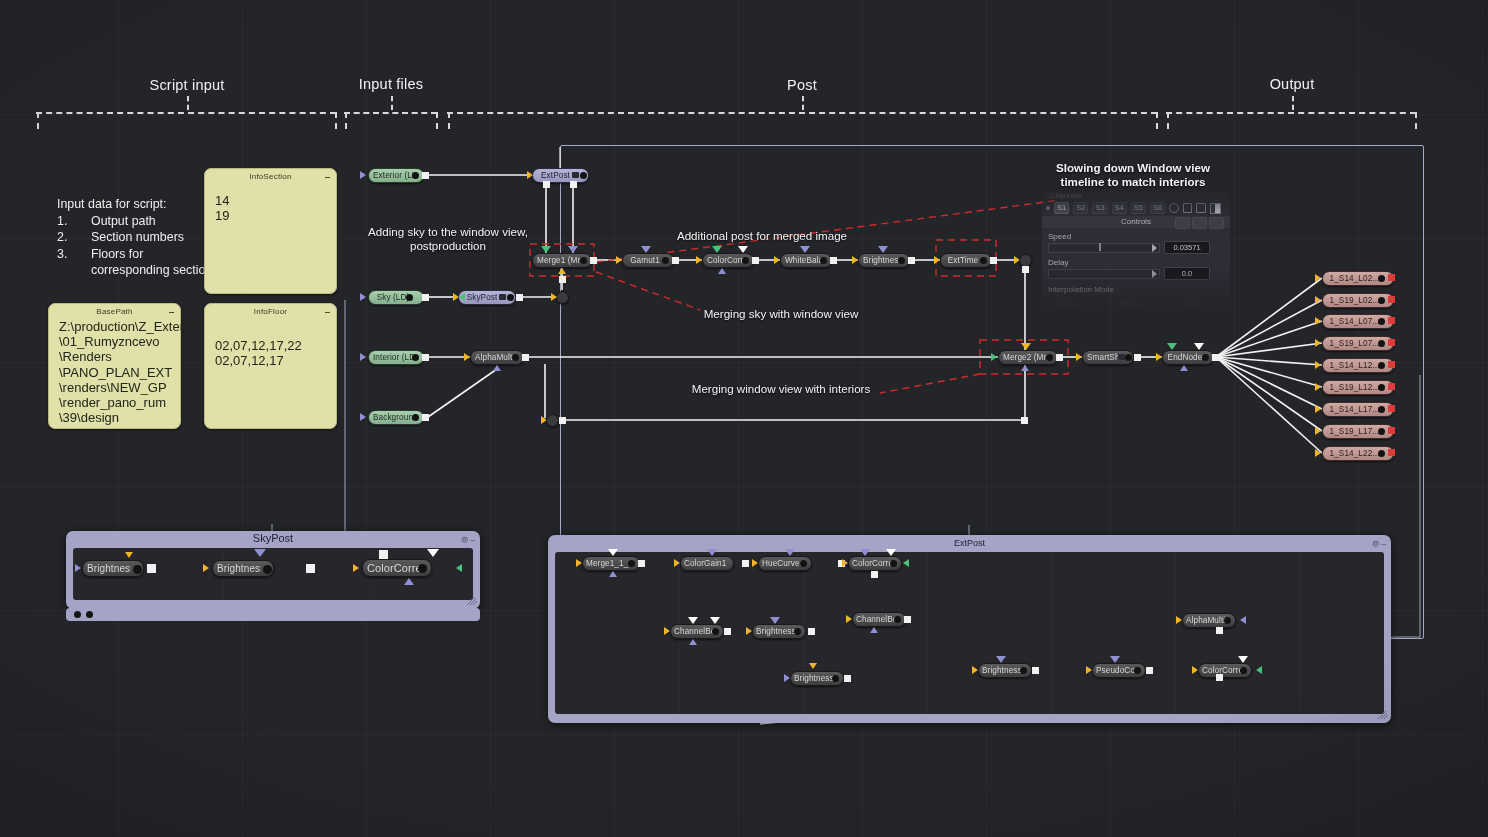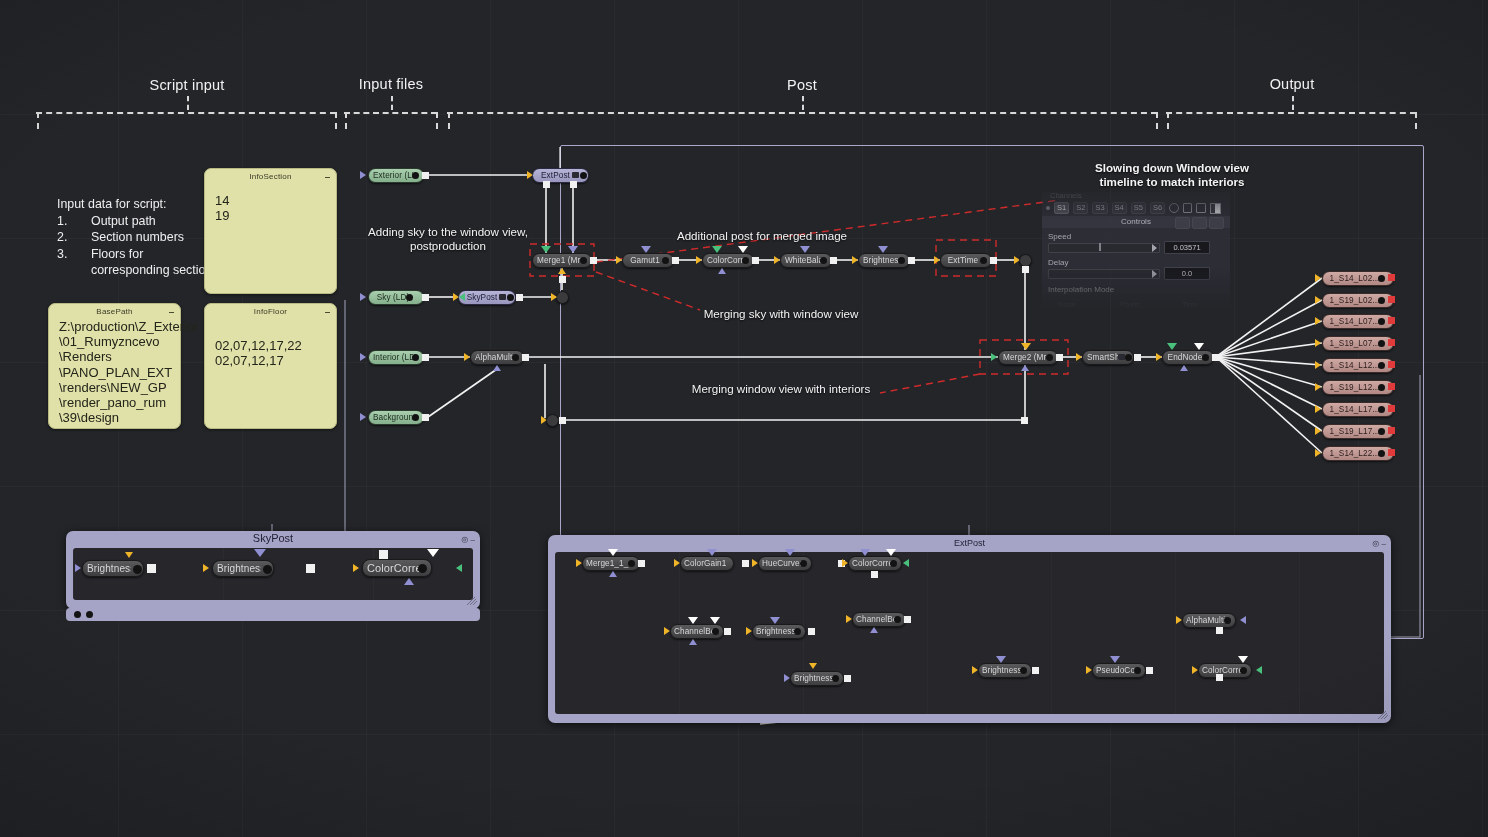--- a/index.html
+++ b/index.html
@@ -269,21 +269,21 @@
     <div class="ndash"></div>
     <div class="nbody" style="padding-top:22px;">02,07,12,17,22
 02,07,12,17</div>
   </div>
 
   <div class="anno" style="left:448px;top:225px;">Adding sky to the window view,
 postproduction</div>
   <div class="anno" style="left:762px;top:229px;">Additional post for merged image</div>
   <div class="anno" style="left:781px;top:307px;">Merging sky with window view</div>
   <div class="anno" style="left:781px;top:382px;">Merging window view with interiors</div>
-  <div class="anno" style="left:1172px;top:161px;z-index:9;font-weight:bold;">Slowing down Window view
+  <div class="anno" style="left:1133px;top:161px;z-index:9;font-weight:bold;">Slowing down Window view
 timeline to match interiors</div>
 
   <div id="props" style="left:1042px;top:192px;width:188px;height:120px;">
     <div class="pmask">
       <div class="pbg"></div>
       <div class="ptitle" style="left:8px;top:-1px;">Channels</div>
       <div class="ptabrow">
         <span style="width:4px;height:4px;background:#8a8a96;border-radius:50%;display:inline-block;"></span>
         <span class="sbtn on">S1</span>
         <span class="sbtn">S2</span>

